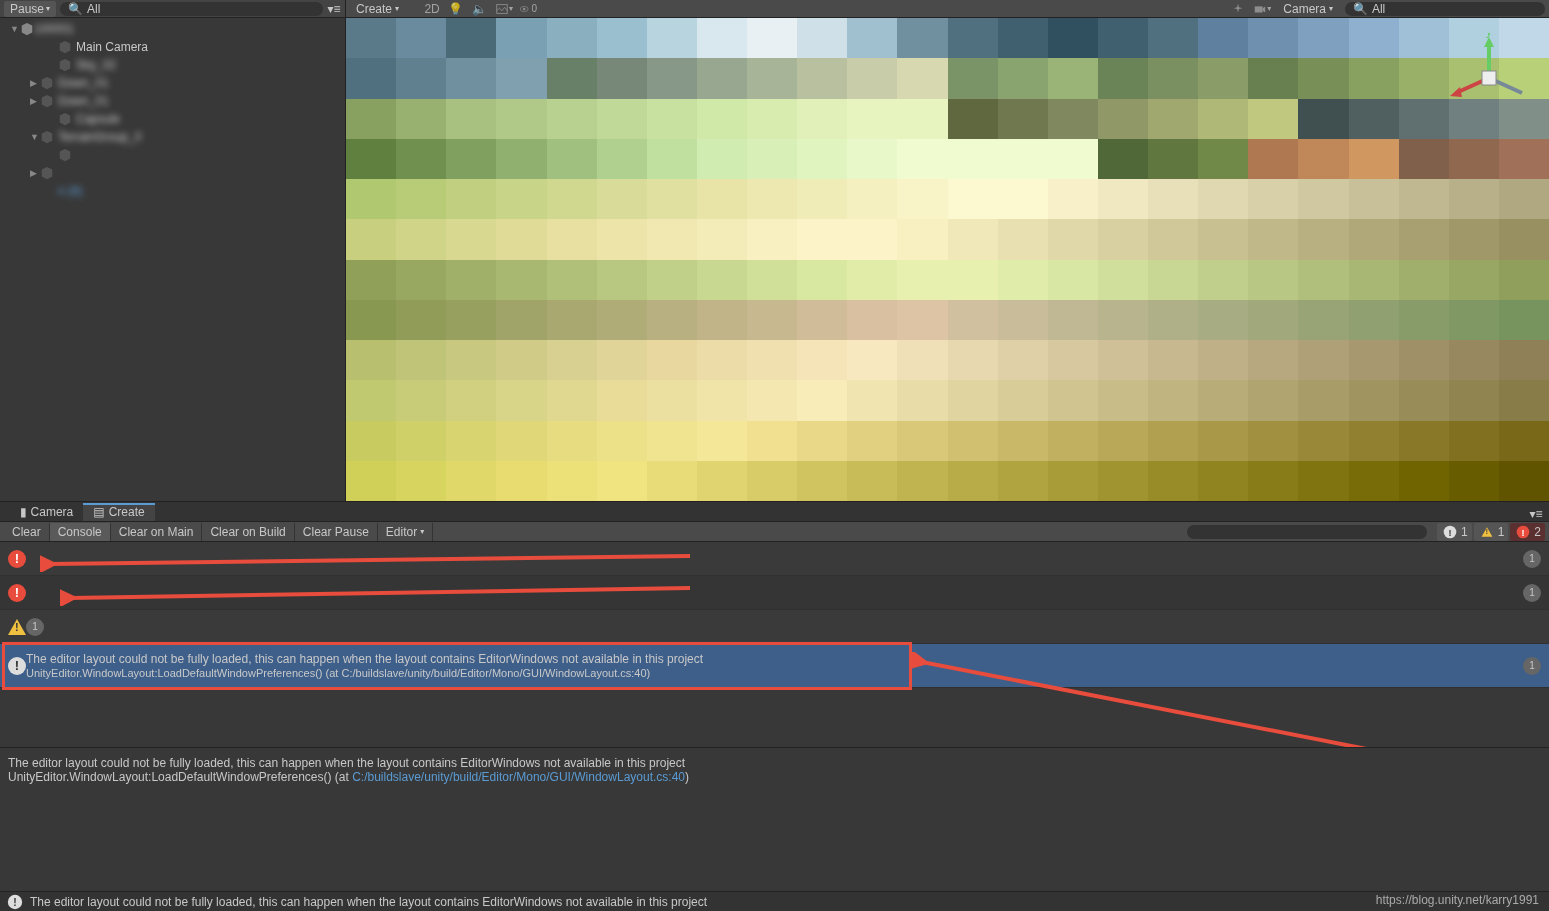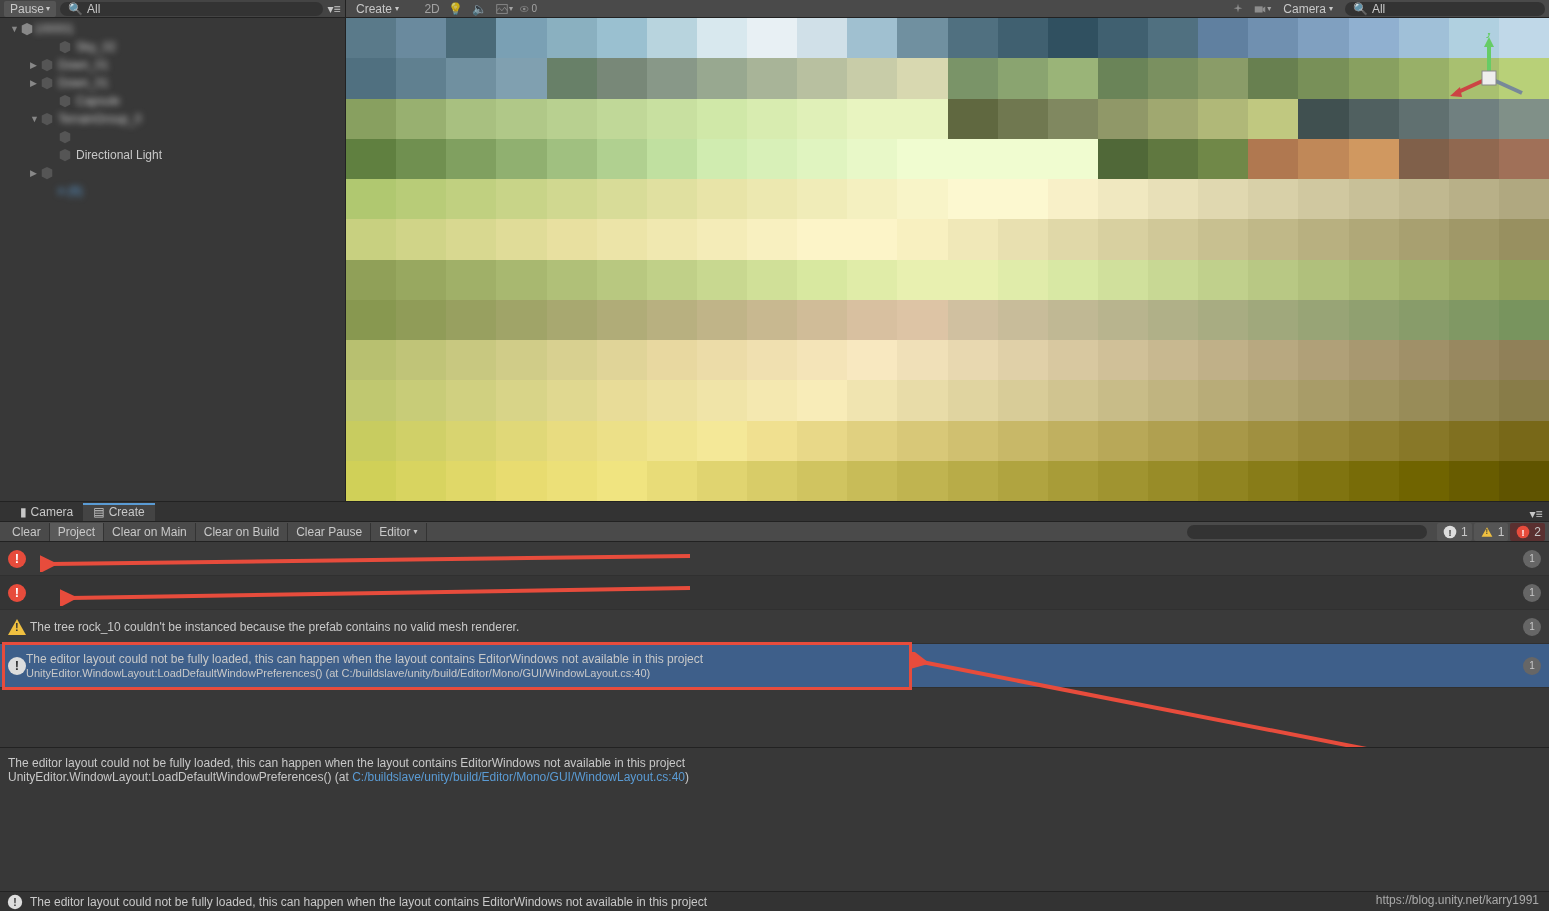--- a/index.html
+++ b/index.html
@@ -80,20 +80,27 @@
       <div class="context-btn">▾≡</div>
     </div>
     <div class="hierarchy-list">
       <div class="h-row blur">
           <span class="arrow">▼</span>
           <svg class="unity-cube" viewBox="0 0 16 16">
             <path fill="#888" d="M8 1l6 3v8l-6 3-6-3V4z"></path>
           </svg>
           <span class="label">100001</span>
         </div>
+      <div class="h-row indent2">
+          <span class="arrow"></span>
+          <svg class="cube" viewBox="0 0 16 16">
+            <path fill="#999" d="M2 4l6-3 6 3v8l-6 3-6-3z" opacity=".5"></path>
+          </svg>
+          <span class="label">Main Camera</span>
+        </div>
       <div class="h-row indent2 blur">
           <span class="arrow"></span>
           <svg class="cube" viewBox="0 0 16 16">
             <path fill="#999" d="M2 4l6-3 6 3v8l-6 3-6-3z" opacity=".5"></path>
           </svg>
           <span class="label">Sky_02</span>
         </div>
       <div class="h-row indent1 blur">
           <span class="arrow">▶</span>
           <svg class="cube" viewBox="0 0 16 16">
@@ -121,27 +128,20 @@
             <path fill="#999" d="M2 4l6-3 6 3v8l-6 3-6-3z" opacity=".5"></path>
           </svg>
           <span class="label">TerrainGroup_0</span>
         </div>
       <div class="h-row indent2 blur">
           <span class="arrow"></span>
           <svg class="cube" viewBox="0 0 16 16">
             <path fill="#999" d="M2 4l6-3 6 3v8l-6 3-6-3z" opacity=".5"></path>
           </svg>
           <span class="label"> </span>
-        </div>
-      <div class="h-row indent2">
-          <span class="arrow"></span>
-          <svg class="cube" viewBox="0 0 16 16">
-            <path fill="#999" d="M2 4l6-3 6 3v8l-6 3-6-3z" opacity=".5"></path>
-          </svg>
-          <span class="label">Directional Light</span>
         </div>
       <div class="h-row indent1 blur">
           <span class="arrow">▶</span>
           <svg class="cube" viewBox="0 0 16 16">
             <path fill="#999" d="M2 4l6-3 6 3v8l-6 3-6-3z" opacity=".5"></path>
           </svg>
           <span class="label"> </span>
         </div>
       <div class="h-row indent2 link blur">
           <span class="arrow"></span>
@@ -516,21 +516,21 @@
         <span>▤</span>
         <span>Create</span>
       </div>
     <div class="context-btn">▾≡</div>
   </div>
   <div class="console-toolbar">
     <div class="tb-btn">
         <span>Clear</span>
       </div>
     <div class="tb-btn active">
-        <span>Project</span>
+        <span>Console</span>
       </div>
     <div class="tb-btn">
         <span>Clear on Main</span>
       </div>
     <div class="tb-btn">
         <span>Clear on Build</span>
       </div>
     <div class="tb-btn">
         <span>Clear Pause</span>
       </div>
@@ -559,21 +559,20 @@
       <div class="msg-text"></div>
       <div class="msg-count">1</div>
     </div>
     <div class="msg-row odd">
       <span class="icon-error">!</span>
       <div class="msg-text"></div>
       <div class="msg-count">1</div>
     </div>
     <div class="msg-row even">
       <span class="icon-warn"></span>
-      <div class="msg-text" style="margin-left:4px;">The tree rock_10 couldn't be instanced because the prefab contains no valid mesh renderer.</div>
       <div class="msg-count">1</div>
     </div>
     <div class="msg-row odd selected" style="height:44px;">
       <span class="icon-info">!</span>
       <div class="msg-text">
         <span>The editor layout could not be fully loaded, this can happen when the layout contains EditorWindows not available in this project</span><br>
         <span style="font-size:11px;">UnityEditor.WindowLayout:LoadDefaultWindowPreferences() (at C:/buildslave/unity/build/Editor/Mono/GUI/WindowLayout.cs:40)</span>
       </div>
       <div class="msg-count">1</div>
     </div>

